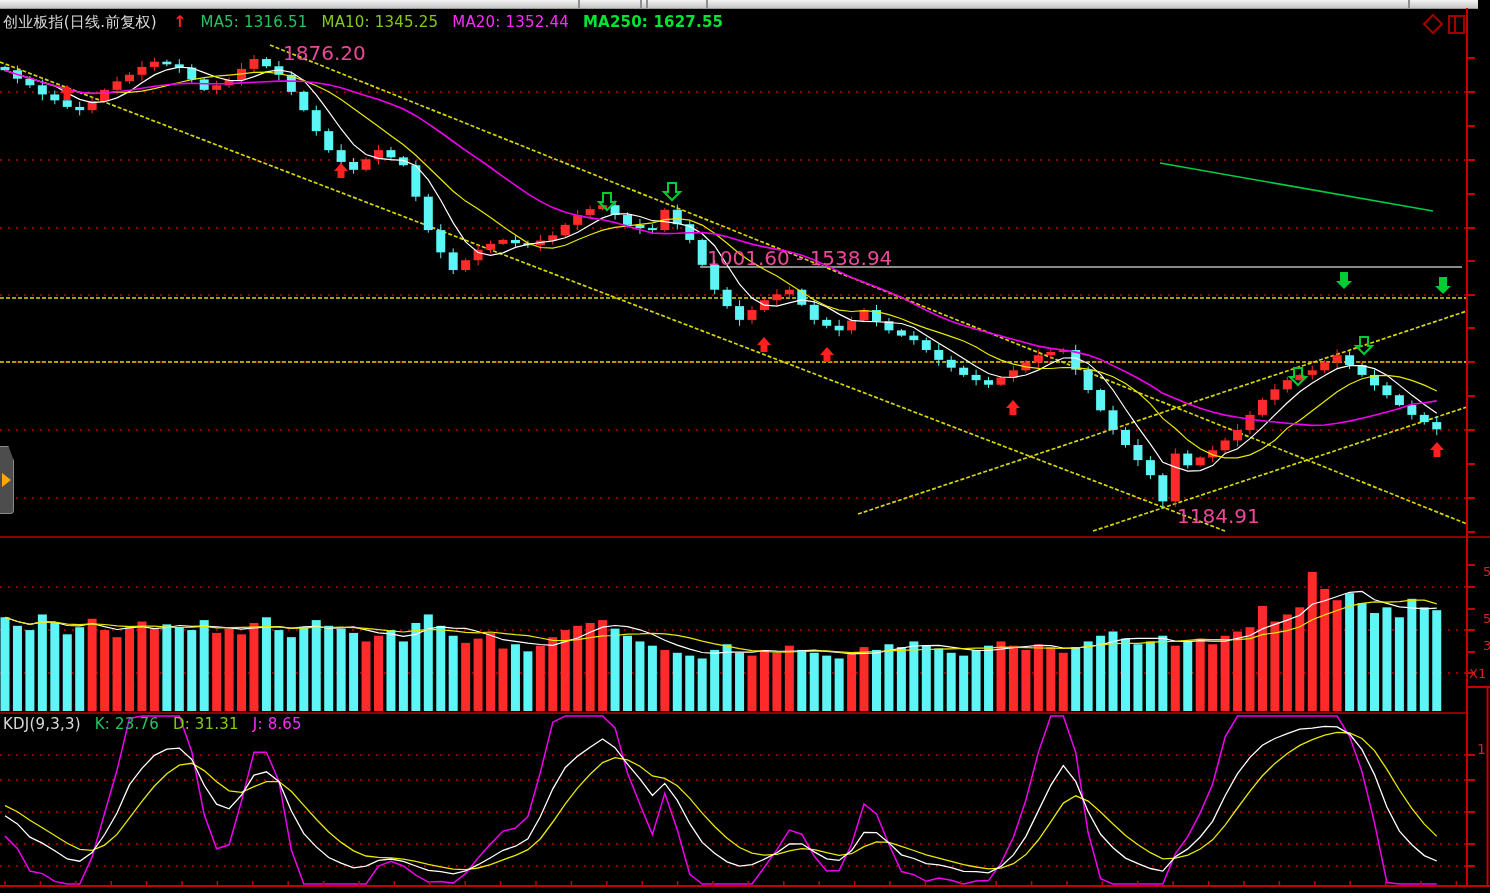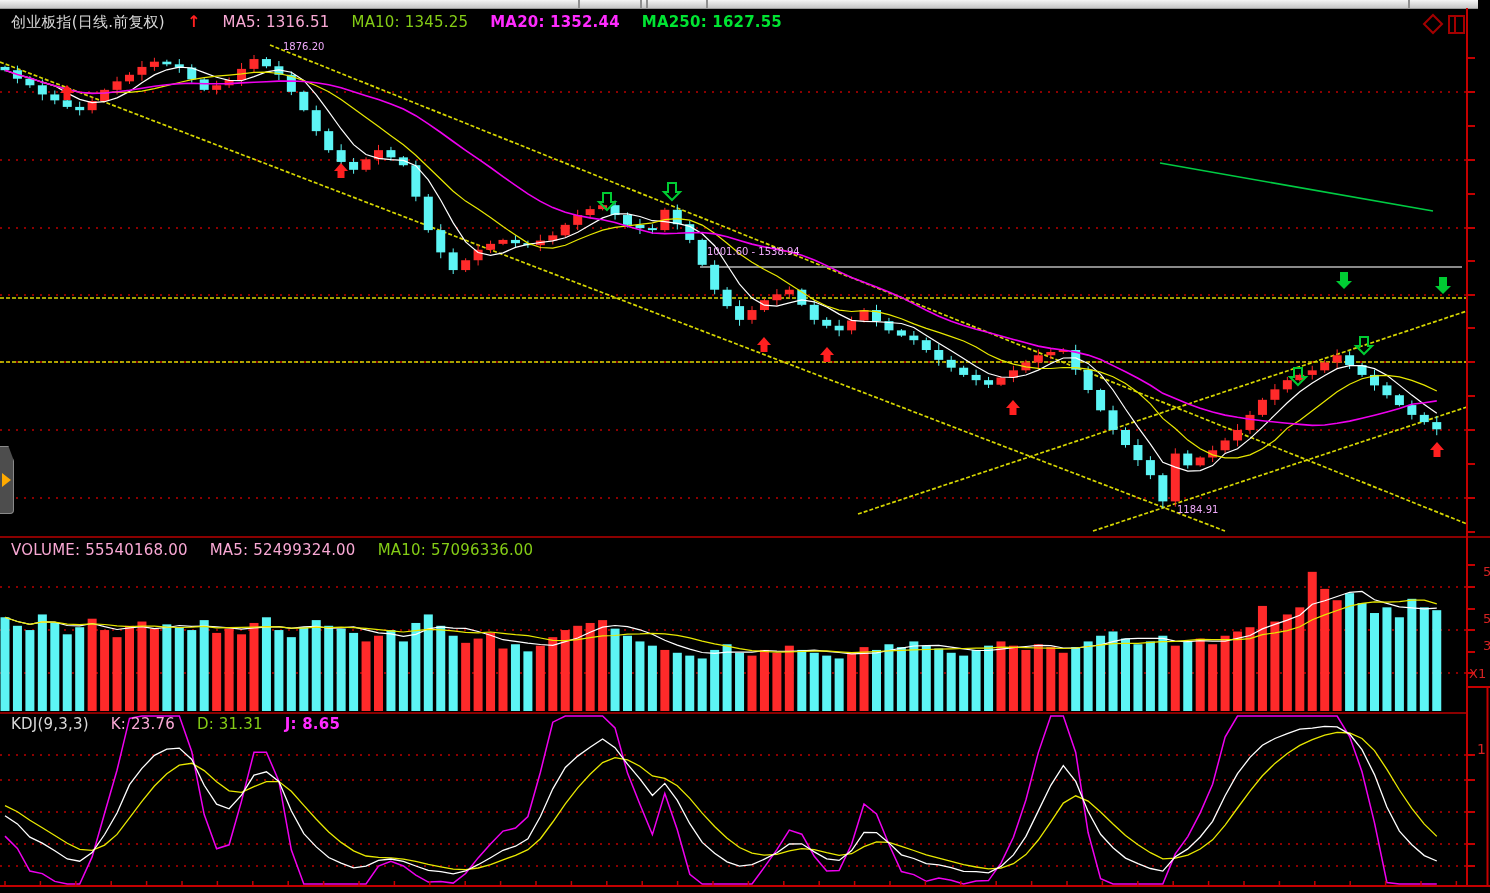--- a/index.html
+++ b/index.html
@@ -3,27 +3,27 @@
 <meta charset="utf-8">
 <style>
   html,body{margin:0;padding:0;background:#000;}
   .screen{position:relative;width:1490px;height:893px;background:#000;overflow:hidden;
           font-family:"DejaVu Sans",sans-serif;}
   .topstrip{position:absolute;left:0;top:0;width:1478px;height:8px;
             background:linear-gradient(#f4f4f4,#c6c6c6);border-bottom:1px solid #9a9a9a;}
   .notch{position:absolute;top:0;width:2px;height:8px;background:#8f8f8f;}
   svg.chart{position:absolute;left:0;top:0;}
   .hdr{position:absolute;white-space:nowrap;font-size:15px;letter-spacing:.2px;}
-  .hdr span{margin-right:14px;margin-left:8px;}
+  .hdr span{margin-right:14px;}
   .t{color:#d9d9d9;}
-  .w{color:#f9a8d4;}
+  .w{color:#22c55e;}
   .yl{color:#84cc16;}
-  .mg{color:#ff2bff;font-weight:bold;}
+  .mg{color:#ff2bff;}
   .gr{color:#00e432;font-weight:bold;}
-  .gray-label{position:absolute;color:#f0abfc;font-size:10px;white-space:nowrap;}
+  .gray-label{position:absolute;color:#ec4899;font-size:20px;white-space:nowrap;}
   .red-label{position:absolute;color:#d42222;font-size:13px;white-space:nowrap;}
   .up-glyph{color:#ff2020;font-weight:bold;font-size:16px;margin-right:10px;margin-left:2px;}
   .lefttab{position:absolute;left:0;top:446px;width:13px;height:66px;background:#4d4d4d;
            border:1px solid #8a8a8a;border-left:none;border-radius:0 4px 4px 0;
            clip-path:polygon(0 0,60% 0,100% 22%,100% 100%,0 100%);cursor:pointer;}
   .lefttab .tri{position:absolute;left:2px;top:26px;width:0;height:0;
            border-left:9px solid #ffaa00;border-top:7px solid transparent;border-bottom:7px solid transparent;}
   .corner-icons{position:absolute;left:1421px;top:12px;}
 </style>
 </head>
@@ -508,23 +508,20 @@
     </svg>
 
   <div class="hdr" style="left:3px;top:12px">
     <span class="t">创业板指(日线.前复权)</span><span class="up-glyph">↑</span><span class="w">MA5: 1316.51</span><span class="yl">MA10: 1345.25</span><span class="mg">MA20: 1352.44</span><span class="gr">MA250: 1627.55</span>
   </div>
 
   <div class="gray-label" style="left:283px;top:41px">1876.20</div>
   <div class="gray-label" style="left:707px;top:246px">1001.60 - 1538.94</div>
   <div class="gray-label" style="left:1177px;top:504px">1184.91</div>
 
-  <div class="hdr" style="left:3px;top:541px">
-    <span class="w">VOLUME: 55540168.00</span><span class="w">MA5: 52499324.00</span><span class="yl">MA10: 57096336.00</span>
-  </div>
 
   <div class="hdr" style="left:3px;top:715px">
     <span class="t">KDJ(9,3,3)</span><span class="w">K: 23.76</span><span class="yl">D: 31.31</span><span class="mg">J: 8.65</span>
   </div>
 
   <div class="red-label" style="left:1469px;top:666px">X1</div>
   <div class="red-label" style="left:1477px;top:741px;font-size:14px">1</div>
   <div class="red-label" style="left:1483px;top:564px">5</div>
   <div class="red-label" style="left:1483px;top:611px">5</div>
   <div class="red-label" style="left:1483px;top:638px">3</div>

